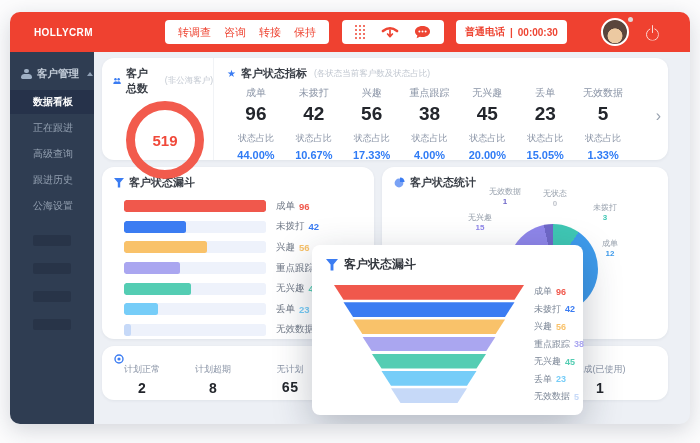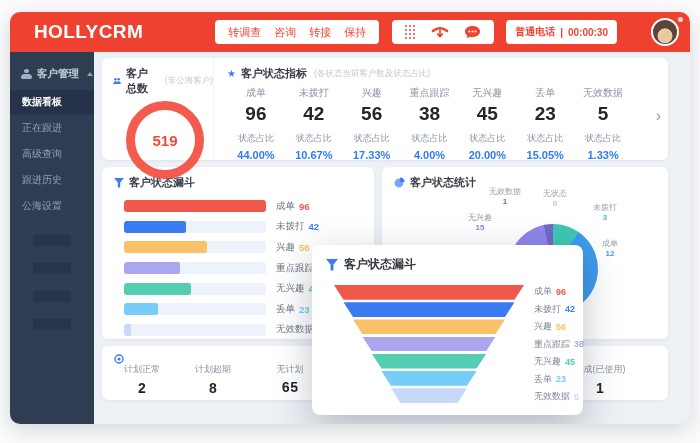--- a/index.html
+++ b/index.html
@@ -7,21 +7,21 @@
     width:700px;height:443px;position:relative;overflow:hidden;
     background:#fcfcfd;
     font-family:"Liberation Sans","DejaVu Sans",sans-serif;
     -webkit-font-smoothing:antialiased;
   }
   .app{position:absolute;left:10px;top:12px;width:680px;height:412px;border-radius:10px;
        background:#edf0f5;box-shadow:0 6px 22px rgba(30,40,60,.18);overflow:hidden}
 
   
   .topbar{height:40px;background:#ef4130;display:flex;align-items:center}
-  .logo{color:#fff;font-weight:bold;font-size:19px;margin-left:24px;letter-spacing:.4px}
+  .logo{color:#fff;font-weight:bold;font-size:10px;margin-left:24px;letter-spacing:.4px}
   .pill{background:#fff;border-radius:4px;height:24px;display:flex;align-items:center;box-sizing:border-box}
   .pill-actions{margin-left:72px;padding:0 13px;gap:13px}
   .pill-actions span{color:#ee4533;font-size:11px;cursor:pointer;white-space:nowrap}
   .pill-tools{margin-left:13px;padding:0 13px;gap:15px}
   .pill-status{margin-left:12px;padding:0 9px;gap:5px;color:#ee4533;font-size:10px;font-weight:bold;white-space:nowrap}
   .avatar-wrap{margin-left:34px;position:relative;width:28px;height:28px}
   .avatar{width:24px;height:24px;border:2px solid #fff;border-radius:50%;
           background:radial-gradient(circle at 50% 66%, #ecc9a1 36%, #5a453c 39%);overflow:hidden}
   .avatar-dot{position:absolute;right:-4px;top:-1px;width:5px;height:5px;border-radius:50%;background:#e3d9d7}
   .power{margin-left:16px;width:15px;height:15px;position:relative;cursor:pointer}
@@ -29,31 +29,31 @@
                  clip-path:polygon(0 0,34% 0,34% 30%,66% 30%,66% 0,100% 0,100% 100%,0 100%)}
   .power::after{content:"";position:absolute;left:7px;top:0;width:1.7px;height:8px;background:#fbd9d4;border-radius:1px}
 
   .dialpad{display:grid;grid-template-columns:repeat(3,3px);grid-auto-rows:3px;gap:1px}
   .dialpad i{width:2.2px;height:2.2px;border-radius:50%;background:#ee4533}
 
   
   .sidebar{position:absolute;left:0;top:40px;width:84px;bottom:0;background:#2f3d52}
   .side-group{display:flex;align-items:center;gap:5px;padding:15px 0 9px 11px;color:#c3cdd9;font-size:10.5px;font-weight:bold;cursor:pointer}
   .caret-up{width:0;height:0;border:3px solid transparent;border-bottom:4px solid #8fa0b5;margin:-3px 0 0 3px}
-  .side-item{height:24px;line-height:24px;padding-left:12px;font-size:10px;color:#93a0b1;cursor:pointer;margin-bottom:2px;white-space:nowrap}
+  .side-item{height:24px;line-height:24px;padding-left:23px;font-size:10px;color:#93a0b1;cursor:pointer;margin-bottom:2px;white-space:nowrap}
   .side-item.active{background:#26324a;color:#fff;font-weight:bold}
   .ph{width:38px;height:11px;background:#283448;border-radius:2px;margin:17px 0 0 23px}
   .ph:first-of-type{margin-top:20px}
   .person-icon{width:11px;height:11px;position:relative;display:inline-block}
   .person-icon::before{content:"";position:absolute;left:3.2px;top:0;width:4.6px;height:4.6px;border-radius:50%;background:#9fb0c5}
   .person-icon::after{content:"";position:absolute;left:0;top:5.2px;width:11px;height:5.8px;border-radius:5px 5px 2px 2px;background:#9fb0c5}
 
   
   .main{position:absolute;left:84px;top:40px;right:0;bottom:0;padding:6px 22px 0 8px}
-  .card{background:#fff;border-radius:6px;box-shadow:0 1px 3px rgba(60,70,90,.07)}
+  .card{background:#fff;border-radius:12px;box-shadow:0 1px 3px rgba(60,70,90,.07)}
   .card-title{display:flex;align-items:center;gap:5px;font-size:11px;font-weight:bold;color:#3a3f47}
   .card-sub{font-size:8.5px;color:#c2c8d1;font-weight:normal;margin-left:2px;white-space:nowrap}
 
   .row1{height:102px;display:flex;margin-bottom:7px;position:relative}
   .total-block{width:112px;border-right:1px solid #f1f3f6;padding:8px 0 0 11px;box-sizing:border-box}
   .donut{width:60px;height:60px;border:9px solid #f25b4d;border-radius:50%;margin:5px 0 0 13px;
          display:flex;align-items:center;justify-content:center;font-size:15px;font-weight:bold;color:#f0493a}
   .status-block{flex:1;padding:8px 8px 0 13px;position:relative}
   .status-cols{display:flex;margin-top:5px;padding-right:28px}
   .scol{flex:1;text-align:center}

